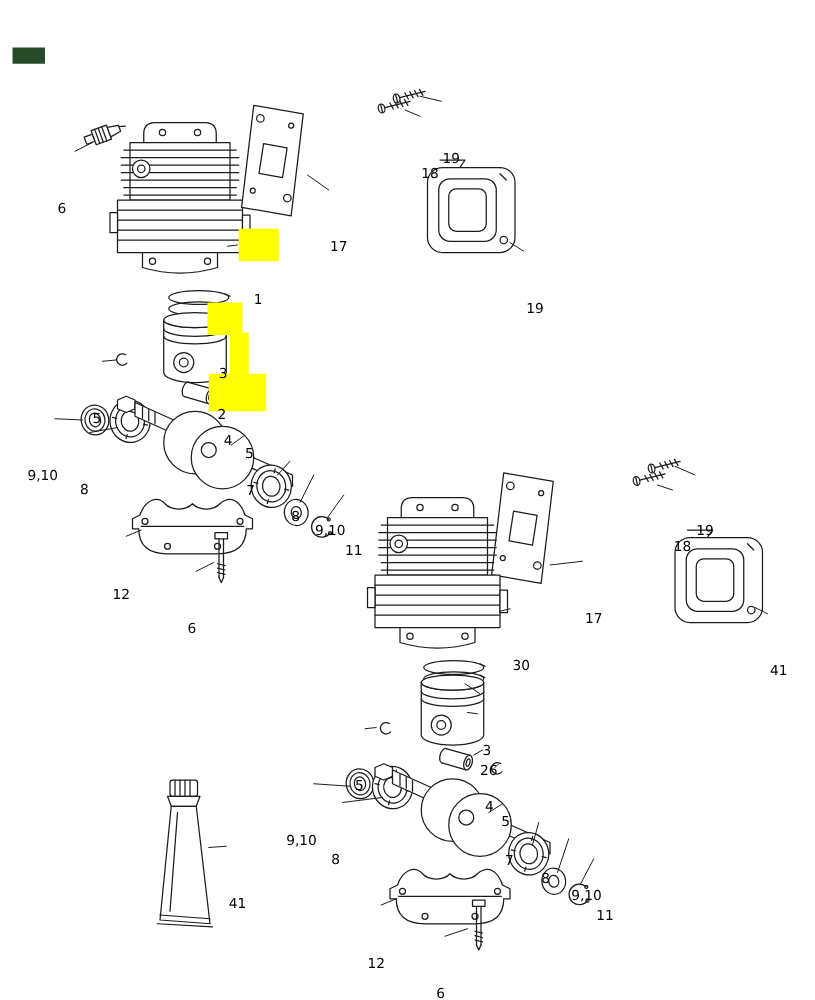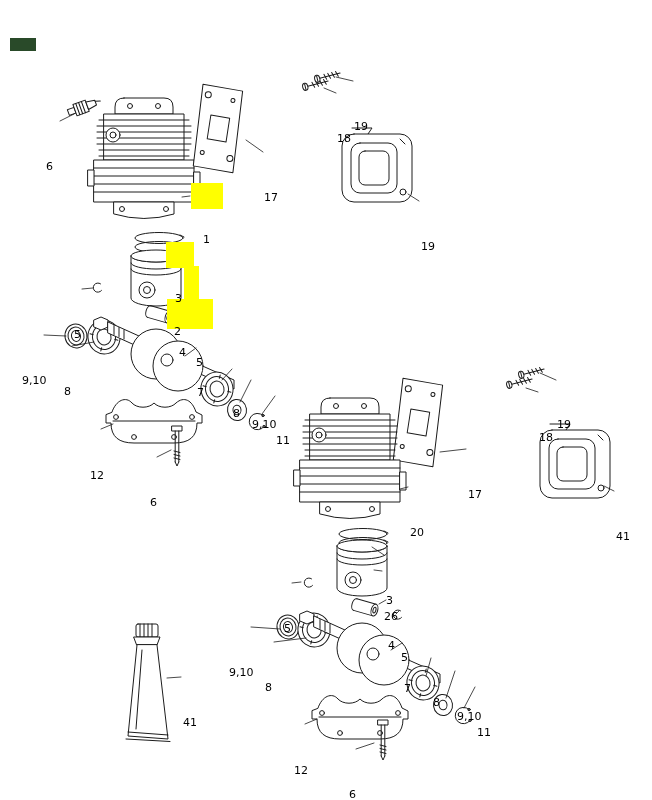--- a/index.html
+++ b/index.html
@@ -359,21 +359,21 @@
   <span class="lbl" style="left:233px; top:363px;">8</span>
   <span class="lbl" style="left:252px; top:374px;">9,10</span>
   <span class="lbl" style="left:276px; top:390px;">11</span>
   <span class="lbl" style="left:90px;  top:425px;">12</span>
   <span class="lbl" style="left:150px; top:452px;">6</span>
 
   <span class="lbl" style="left:468px; top:444px;">17</span>
   <span class="lbl" style="left:539px; top:387px;">18</span>
   <span class="lbl" style="left:557px; top:374px;">19</span>
   <span class="lbl" style="left:616px; top:486px;">41</span>
-  <span class="lbl" style="left:410px; top:482px;">20</span>
+  <span class="lbl" style="left:410px; top:482px;">30</span>
   <span class="lbl" style="left:386px; top:550px;">3</span>
   <span class="lbl" style="left:384px; top:566px;">26</span>
   <span class="lbl" style="left:284px; top:578px;">5</span>
   <span class="lbl" style="left:388px; top:595px;">4</span>
   <span class="lbl" style="left:401px; top:607px;">5</span>
   <span class="lbl" style="left:229px; top:622px;">9,10</span>
   <span class="lbl" style="left:265px; top:637px;">8</span>
   <span class="lbl" style="left:404px; top:638px;">7</span>
   <span class="lbl" style="left:433px; top:652px;">8</span>
   <span class="lbl" style="left:457px; top:666px;">9,10</span>

